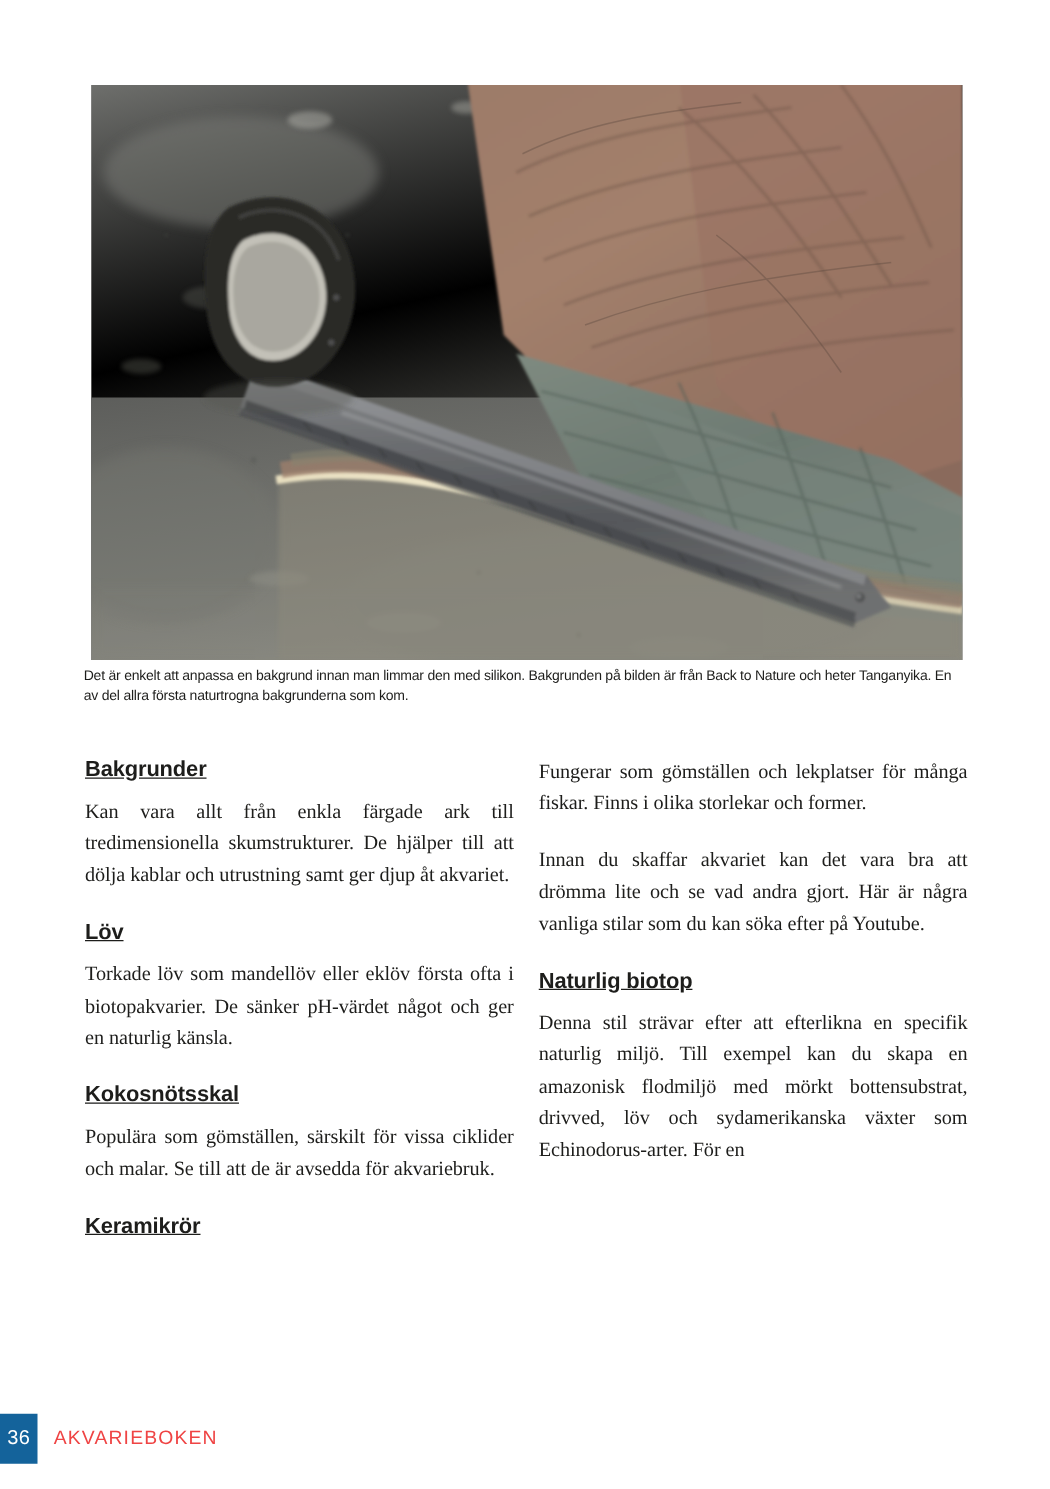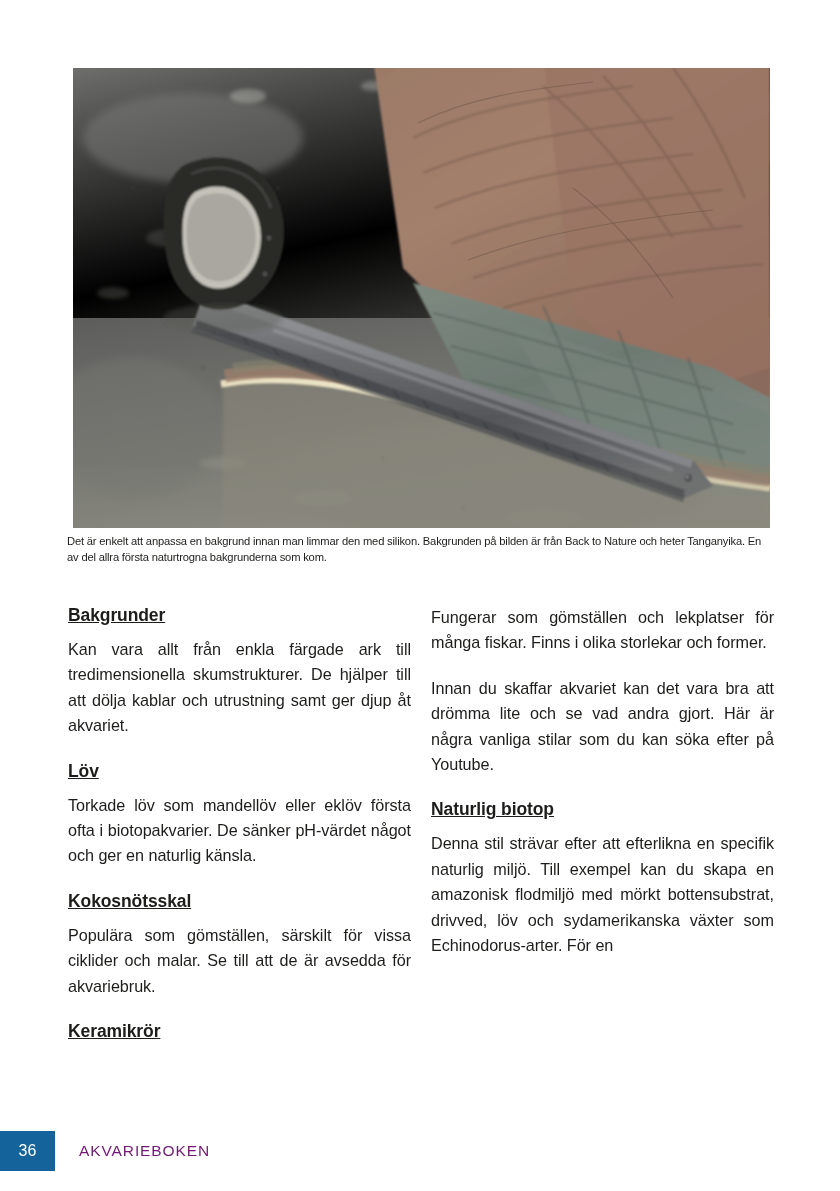--- a/index.html
+++ b/index.html
@@ -83,52 +83,53 @@
   }
   p.body {
     margin: 0 0 22px 0;
     font-size: 16.2px;
     line-height: 25.4px;
     color: #1d1d1b;
     text-align: justify;
     letter-spacing: -0.05px;
     -webkit-hyphens: none;
     hyphens: none;
+    font-family: Liberation Serif, serif;
   }
   p.body.tight { margin-bottom: 20px; }
   p.body.last  { margin-bottom: 2px; }
   h2.sub.spaced { margin-top: 8px; }
 
   
   .footer {
     position: absolute;
     left: 0;
     top: 1131px;
     display: flex;
     align-items: stretch;
     height: 40px;
   }
   .page-badge {
-    width: 55px;
+    width: 30px;
     height: 40px;
     background: #14639b;
     color: #ffffff;
     display: flex;
     align-items: center;
     justify-content: center;
     font-size: 16px;
     letter-spacing: .2px;
   }
   .footer-title {
     display: flex;
     align-items: center;
-    padding-left: 24px;
+    padding-left: 13px;
     font-size: 15.5px;
     letter-spacing: .9px;
-    color: #701a75;
+    color: #ef4444;
   }
 </style>
 </head>
 <body>
 
 <div class="photo-block">
   <svg class="photo-svg" viewBox="0 0 697 460" preserveAspectRatio="none">
     <defs>
       <linearGradient id="floorG" x1="0" y1="0" x2="0.35" y2="1">
         <stop offset="0" stop-color="#6e6f6c"></stop>

